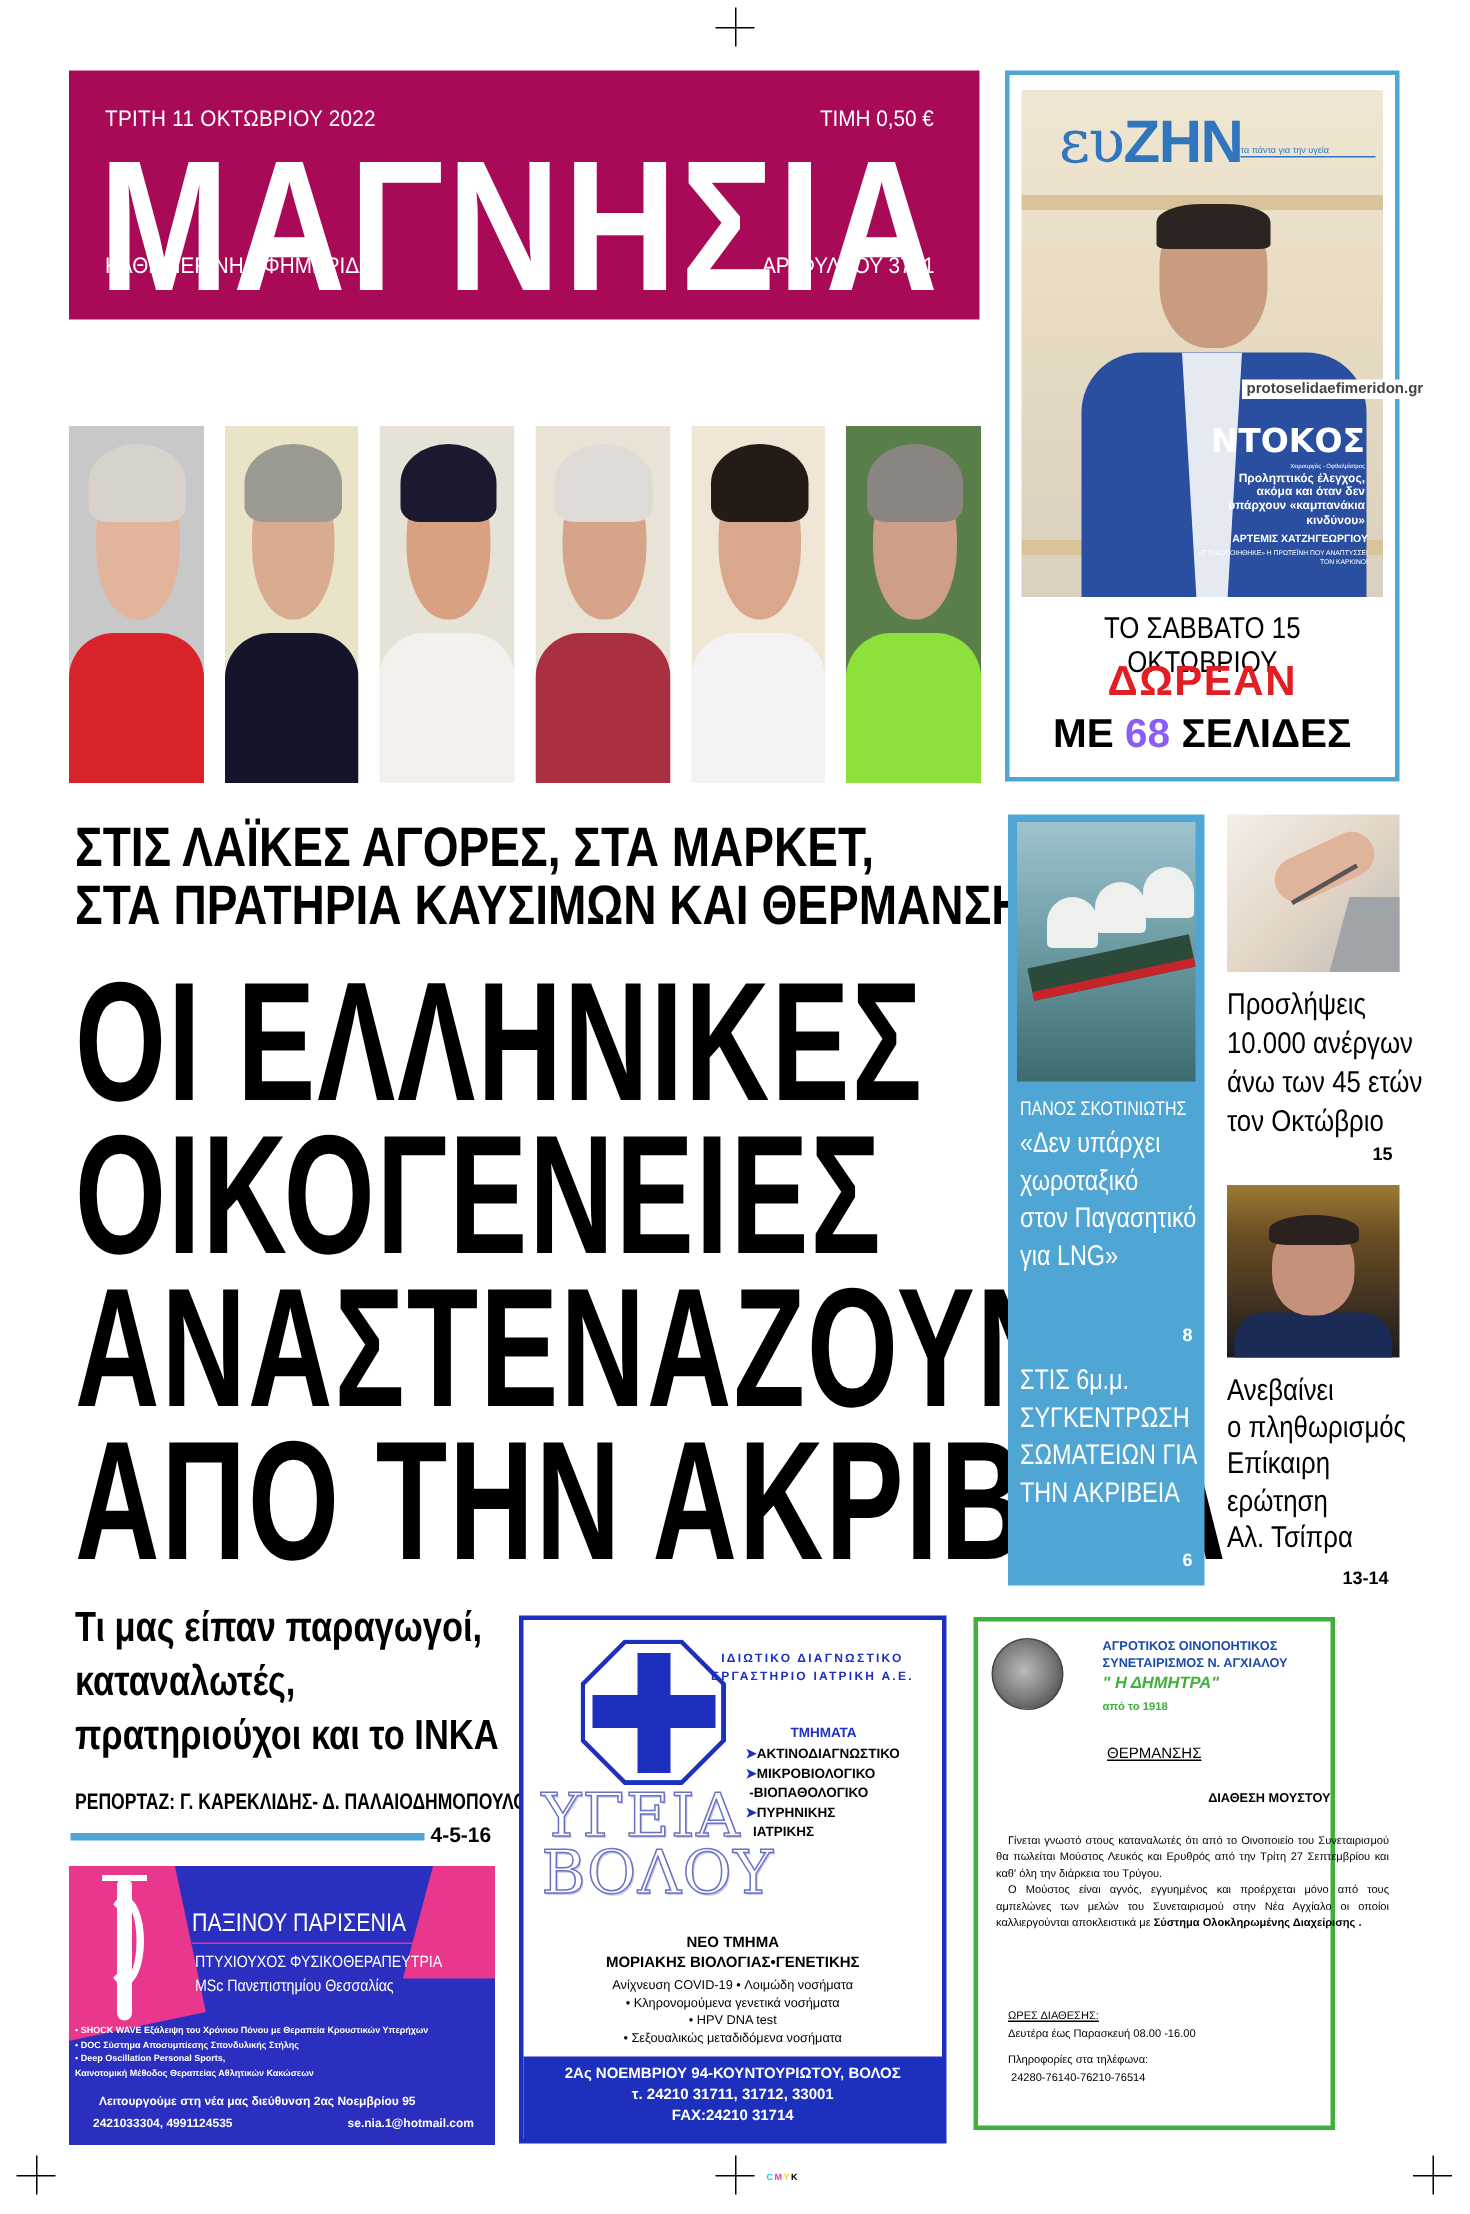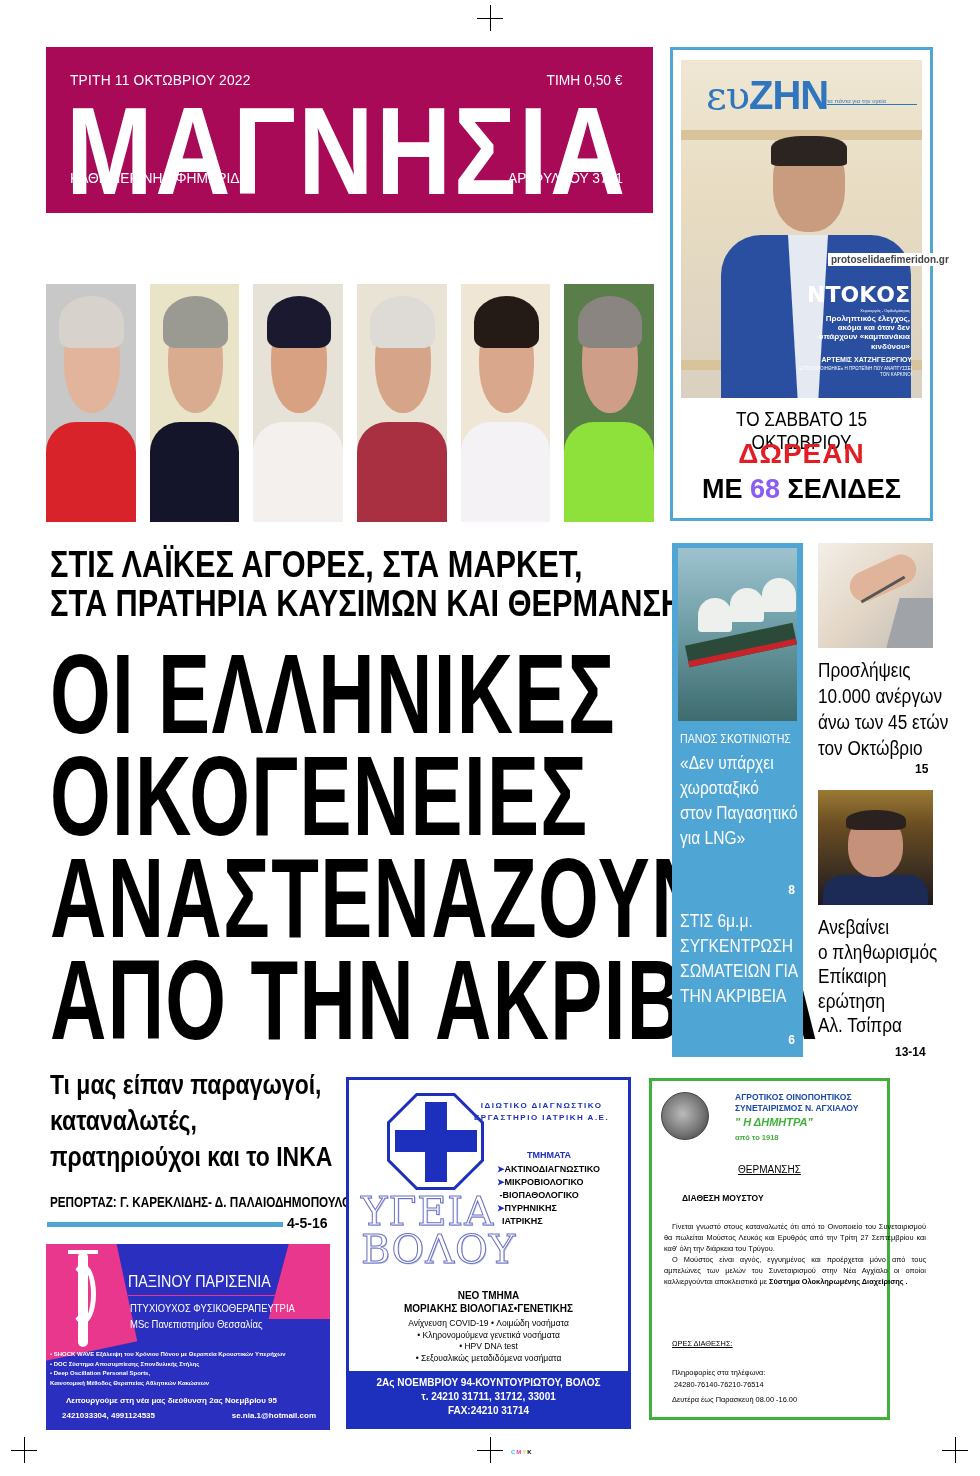--- a/index.html
+++ b/index.html
@@ -114,25 +114,25 @@
   .lab .svc { position: absolute; left: 0; width: 100%; top: 238px; text-align: center; font-size: 8.5px; line-height: 11.5px; }
   .lab .foot { position: absolute; left: 0; bottom: 0; width: 100%; height: 55px; background: #1c2fbd; color: #fff; text-align: center; font-size: 10px; font-weight: bold; line-height: 14px; padding-top: 5px; }
 
   
   .coop { position: absolute; left: 649px; top: 1078px; width: 241px; height: 342px; border: 3px solid #3fb03b; background: #fff; }
   .coop .coin { position: absolute; left: 9px; top: 11px; width: 48px; height: 48px; border-radius: 50%; background: radial-gradient(circle at 45% 45%, #bbb 0%, #777 55%, #333 100%); border: 1px solid #444; }
   .coop .h1 { position: absolute; left: 83px; top: 11px; font-size: 8.5px; font-weight: bold; color: #1b4aa8; line-height: 11px; }
   .coop .h2 { position: absolute; left: 83px; top: 35px; font-size: 11px; font-weight: bold; color: #3fb03b; font-style: italic; }
   .coop .h3 { position: absolute; left: 83px; top: 52px; font-size: 7.5px; font-weight: bold; color: #3fb03b; }
   .coop .ann { position: absolute; left: 0; width: 100%; top: 83px; text-align: center; font-size: 10px; text-decoration: underline; }
-  .coop .sub { position: absolute; left: 0; width: 100%; top: 112px; text-align: left; font-size: 8.5px; font-weight: bold; margin-left: 30px; }
+  .coop .sub { position: absolute; left: 0; width: 100%; top: 112px; text-align: right; font-size: 8.5px; font-weight: bold; }
   .coop .body { position: absolute; left: 12px; top: 140px; width: 262px; font-size: 7.4px; line-height: 11px; text-align: justify; text-indent: 8px; }
   .coop .body p { margin-bottom: 0; }
   .coop .hours-l { position: absolute; left: 20px; top: 258px; font-size: 7.4px; text-decoration: underline; }
-  .coop .hours-v { position: absolute; left: 20px; top: 270px; font-size: 7.4px; margin-top: 44px; }
+  .coop .hours-v { position: absolute; left: 20px; top: 270px; font-size: 7.4px; }
   .coop .info-l { position: absolute; left: 20px; top: 287px; font-size: 7.4px; }
   .coop .info-v { position: absolute; left: 22px; top: 299px; font-size: 7.4px; }
 
   .cmyk { position: absolute; left: 511px; top: 1449px; font-size: 6px; font-weight: bold; letter-spacing: 1px; }
 </style>
 </head>
 <body>
 
 <div class="crop v" style="left:490px;top:5px;"></div>
 <div class="crop h" style="left:477px;top:18px;"></div>

